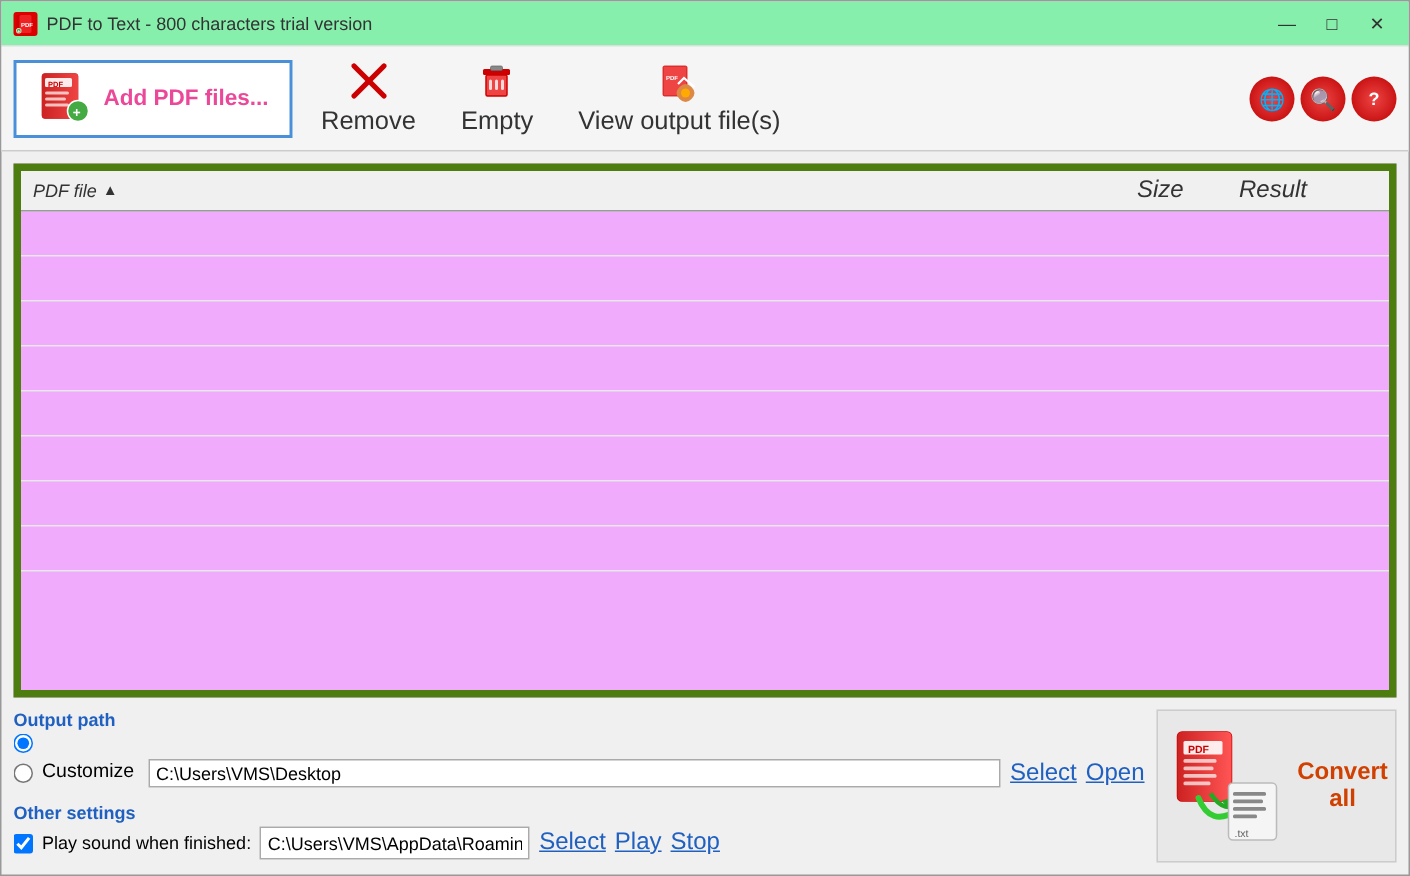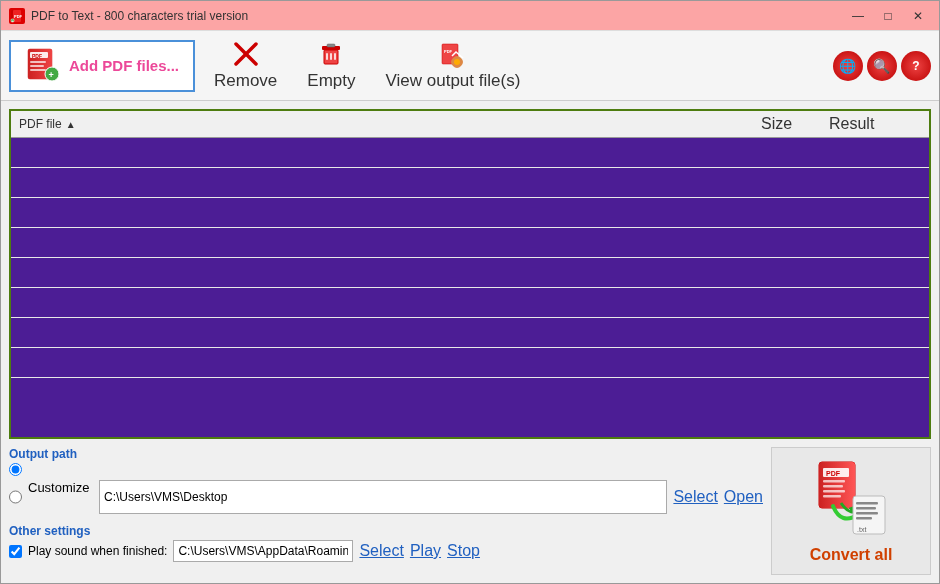--- a/index.html
+++ b/index.html
@@ -13,21 +13,21 @@
     }
     .window {
       width: 940px;
       height: 584px;
       background: #f0f0f0;
       border: 1px solid #999;
       display: flex;
       flex-direction: column;
     }
     .title-bar {
-      background: #fca5a5;
+      background: #86efac;
       height: 30px;
       display: flex;
       align-items: center;
       padding: 0 8px;
       border-bottom: 1px solid #ddd;
       justify-content: space-between;
     }
     .title-bar-left {
       display: flex;
       align-items: center;
@@ -139,23 +139,24 @@
     .main-content {
       flex: 1;
       display: flex;
       flex-direction: column;
       padding: 8px;
       gap: 8px;
     }
 
     .file-table {
       flex: 1;
-      border: 2px solid #4d7c0f;
-      background: #4c1d95;
+      border: 5px solid #4d7c0f;
+      background: #f0abfc;
       overflow: hidden;
+      font-style: italic;
     }
     .table-header {
       display: flex;
       border-bottom: 1px solid #999;
       background: #f0f0f0;
       padding: 4px 8px;
     }
     .col-file {
       flex: 1;
       font-weight: normal;
@@ -213,21 +214,21 @@
     }
     .radio-row input[type="radio"] {
       margin: 0;
     }
     .path-row {
       display: flex;
       gap: 6px;
     }
     .path-input {
       flex: 1;
-      height: 34px;
+      height: 19px;
       border: 1px solid #aaa;
       padding: 2px 4px;
       font-size: 12px;
       background: white;
     }
     .link-btn {
       color: #2060c0;
       text-decoration: underline;
       cursor: pointer;
       font-size: 16px;
@@ -247,21 +248,20 @@
       padding: 2px 4px;
       font-size: 12px;
       background: white;
     }
 
     .convert-panel {
       width: 160px;
       background: #e8e8e8;
       border: 1px solid #ccc;
       display: flex;
-      flex-direction: column;
       align-items: center;
       justify-content: center;
       padding: 10px;
       gap: 8px;
     }
     .convert-icon {
       width: 80px;
       height: 80px;
       position: relative;
     }

